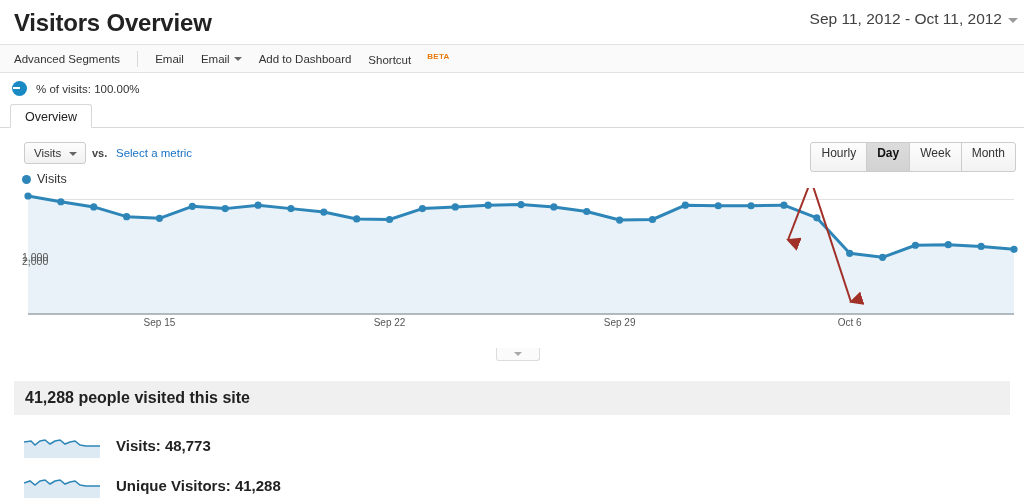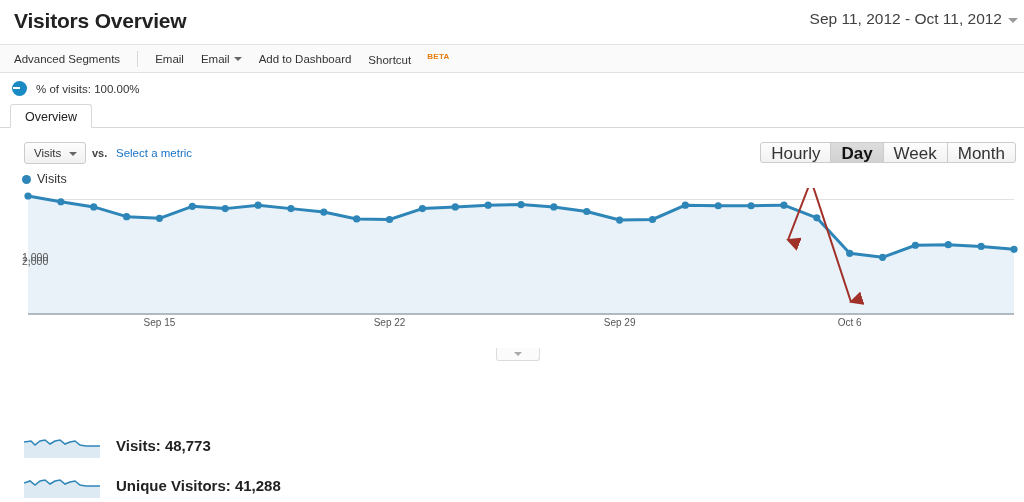--- a/index.html
+++ b/index.html
@@ -24,21 +24,21 @@
   .header {
     position: relative;
     height: 44px;
     border-bottom: 1px solid #e2e2e2;
     background: #ffffff;
   }
   .page-title {
     position: absolute;
     left: 14px;
     top: 9px;
-    font-size: 21px;
+    font-size: 24px;
     font-weight: bold;
     color: #222222;
     letter-spacing: -0.2px;
   }
   .date-range {
     position: absolute;
     right: 22px;
     top: 10px;
     font-size: 15.5px;
     color: #404040;
@@ -202,24 +202,24 @@
     font-size: 11.5px;
     color: #1a73c4;
   }
   .granularity {
     position: absolute;
     right: 8px;
     top: 14px;
     display: flex;
   }
   .gran-btn {
-    height: 21px;
+    height: 30px;
     line-height: 21px;
     padding: 0 10px;
-    font-size: 17px;
+    font-size: 12px;
     color: #333333;
     border: 1px solid #cccccc;
     background: linear-gradient(#fdfdfd, #f2f2f2);
     margin-left: -1px;
     box-sizing: border-box;
     white-space: nowrap;
   }
   .gran-btn:first-child {
     border-radius: 3px 0 0 3px;
     margin-left: 0;
@@ -457,20 +457,23 @@
           <div class="x-tick" style="left: 389.533px;">Sep 22</div>
           <div class="x-tick" style="left: 619.6px;">Sep 29</div>
           <div class="x-tick" style="left: 849.667px;">Oct 6</div>
         </div>
       <div class="expand-handle">
         <span class="expand-caret"></span>
       </div>
     </div>
   </div>
 
+  <div class="summary-bar">
+    <span class="summary-text">41,288 people visited this site</span>
+  </div>
 
   <div class="metrics">
     <div class="metric-row">
       <svg class="spark" viewBox="0 0 76 26" preserveAspectRatio="none">
         <path d="M0,10 L7,9 L11,13 L16,9 L21,8 L26,12 L31,9 L36,8 L41,12 L46,10 L51,9 L56,13 L62,14 L70,14 L76,14 L76,26 L0,26 Z" fill="#ddeaf4"></path>
         <path d="M0,10 L7,9 L11,13 L16,9 L21,8 L26,12 L31,9 L36,8 L41,12 L46,10 L51,9 L56,13 L62,14 L70,14 L76,14" fill="none" stroke="#2e86b8" stroke-width="1.6"></path>
       </svg>
       <span class="metric-text">Visits: 48,773</span>
     </div>
     <div class="metric-row">

